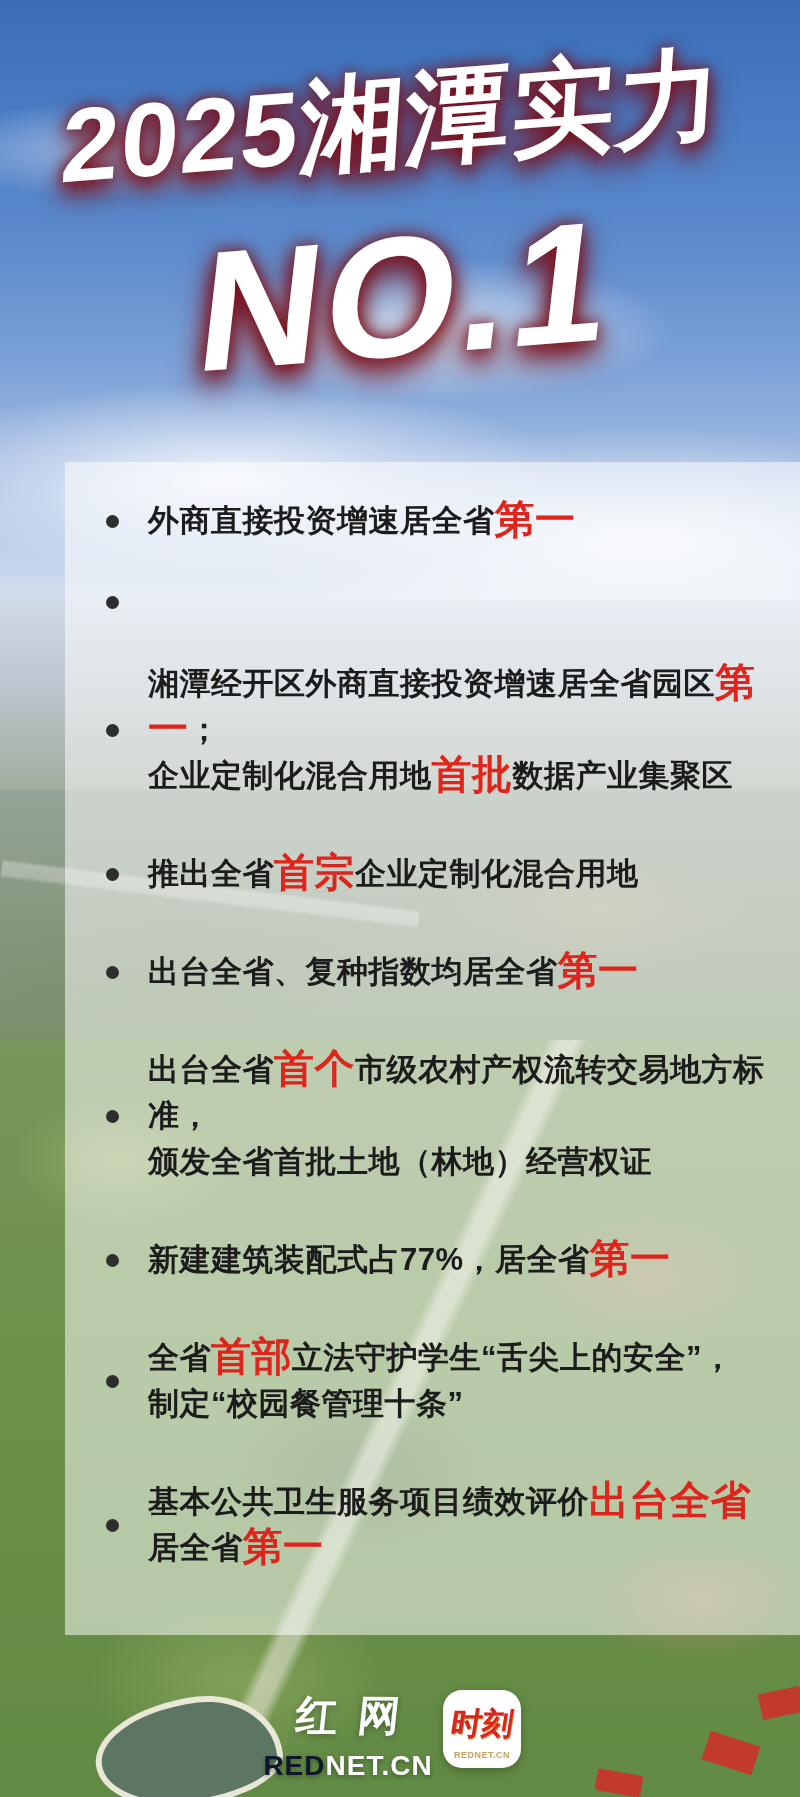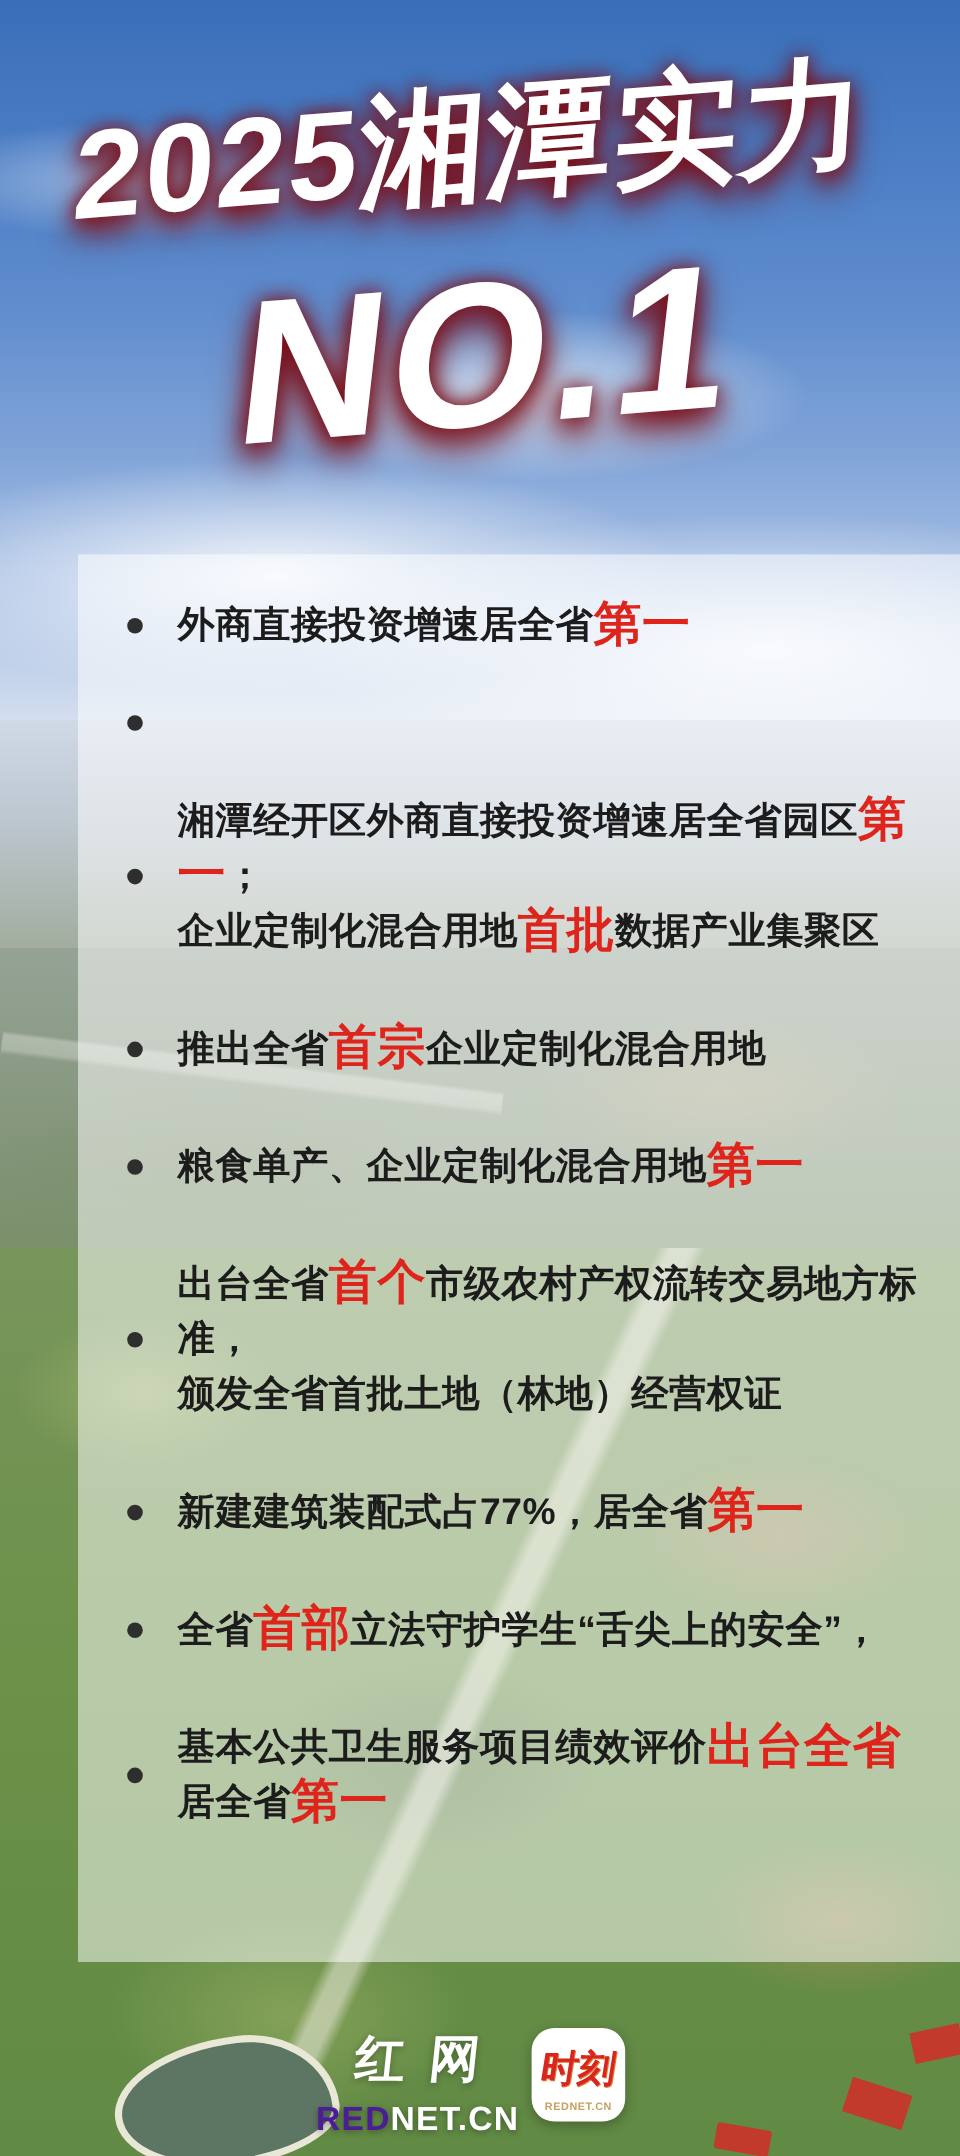--- a/index.html
+++ b/index.html
@@ -56,21 +56,21 @@
   .dot{flex:none;width:13px;height:13px;border-radius:50%;background:#2e2e2e;margin-right:29px;}
   .li-text{font-size:31px;font-weight:bold;color:#1c1c1c;line-height:46px;letter-spacing:.5px;}
   .hl{color:#df241c;font-size:40px;font-weight:bold;line-height:1;vertical-align:-2px;}
 
   
   .rednet-logo{position:absolute;left:263px;top:1688px;width:170px;text-align:center;}
   .rednet-name{display:block;color:#fff;font-size:42px;font-weight:bold;letter-spacing:20px;
     padding-left:20px;transform:skewX(-6deg);text-shadow:0 2px 6px rgba(0,0,0,.3);}
   .rednet-url{display:block;margin-top:6px;font-size:28px;font-weight:bold;letter-spacing:1px;
     color:#fff;text-shadow:0 2px 5px rgba(0,0,0,.35);}
-  .rednet-url .red{color:#4c1d95;}
+  .rednet-url .red{color:#0f172a;}
   .shike-badge{position:absolute;left:443px;top:1690px;width:78px;height:78px;background:#fff;
     border-radius:19px;box-shadow:0 3px 10px rgba(0,0,0,.25);text-align:center;overflow:hidden;}
   .shike-name{display:block;margin-top:13px;font-size:31px;font-weight:bold;color:#d7261f;
     transform:skewX(-9deg);text-shadow:1px 1px 0 #e8762a;}
   .shike-url{display:block;margin-top:5px;font-size:9px;font-weight:bold;color:#c9a05c;letter-spacing:.5px;}
 </style>
 </head>
 <body>
 
 <div class="poster">
@@ -102,33 +102,33 @@
         <div class="item">
           <span class="dot"></span>
           <div class="li-text"><span class="seg">湘潭经开区外商直接投资增速居全省园区</span><span class="hl">第一</span><span class="seg">；</span><br><span class="seg">企业定制化混合用地</span><span class="hl">首批</span><span class="seg">数据产业集聚区</span></div>
         </div>
         <div class="item">
           <span class="dot"></span>
           <div class="li-text"><span class="seg">推出全省</span><span class="hl">首宗</span><span class="seg">企业定制化混合用地</span></div>
         </div>
         <div class="item">
           <span class="dot"></span>
-          <div class="li-text"><span class="seg">粮食单产、企业定制化混合用地</span><span class="hl">第一</span></div>
+          <div class="li-text"><span class="seg">出台全省、复种指数均居全省</span><span class="hl">第一</span></div>
         </div>
         <div class="item">
           <span class="dot"></span>
           <div class="li-text"><span class="seg">出台全省</span><span class="hl">首个</span><span class="seg">市级农村产权流转交易地方标准，</span><br><span class="seg">颁发全省首批土地（林地）经营权证</span></div>
         </div>
         <div class="item">
           <span class="dot"></span>
           <div class="li-text"><span class="seg">新建建筑装配式占77%，居全省</span><span class="hl">第一</span></div>
         </div>
         <div class="item">
           <span class="dot"></span>
-          <div class="li-text"><span class="seg">全省</span><span class="hl">首部</span><span class="seg">立法守护学生“舌尖上的安全”，</span><br></div>
+          <div class="li-text"><span class="seg">全省</span><span class="hl">首部</span><span class="seg">立法守护学生“舌尖上的安全”，</span><br><span class="seg">制定“校园餐管理十条”</span></div>
         </div>
         <div class="item">
           <span class="dot"></span>
           <div class="li-text"><span class="seg">基本公共卫生服务项目绩效评价</span><span class="hl">出台全省</span><br><span class="seg">居全省</span><span class="hl">第一</span></div>
         </div>
       </div>
   </div>
 
   <div class="rednet-logo">
     <span class="rednet-name">红网</span>

